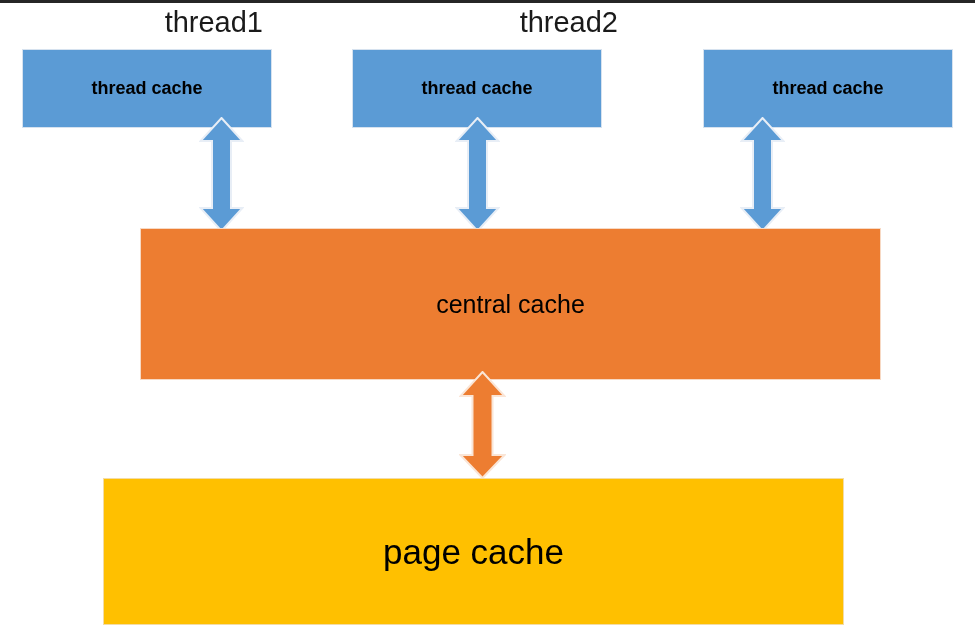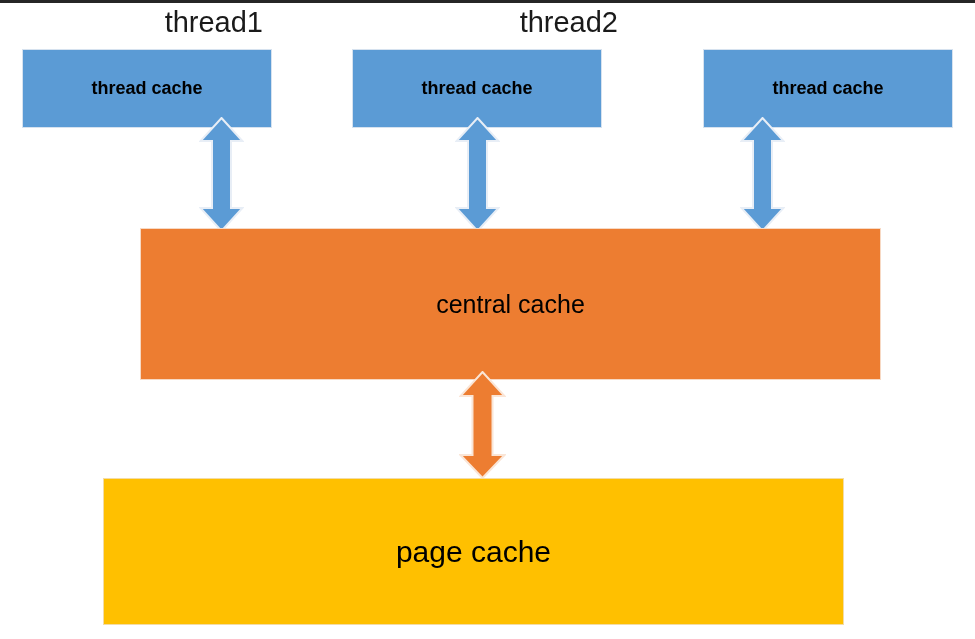--- a/index.html
+++ b/index.html
@@ -66,21 +66,21 @@
     font-size: 25px;
     margin-left: 37px;
   }
   .page-box {
     left: 103px;
     top: 478px;
     width: 741px;
     height: 147px;
     background: #FFC000;
     border: 1px solid #f3dca6;
-    font-size: 30px;
+    font-size: 35px;
   }
   
   .arrow {
     position: absolute;
   }
   .arrow svg { display: block; }
 </style>
 </head>
 <body>
 

